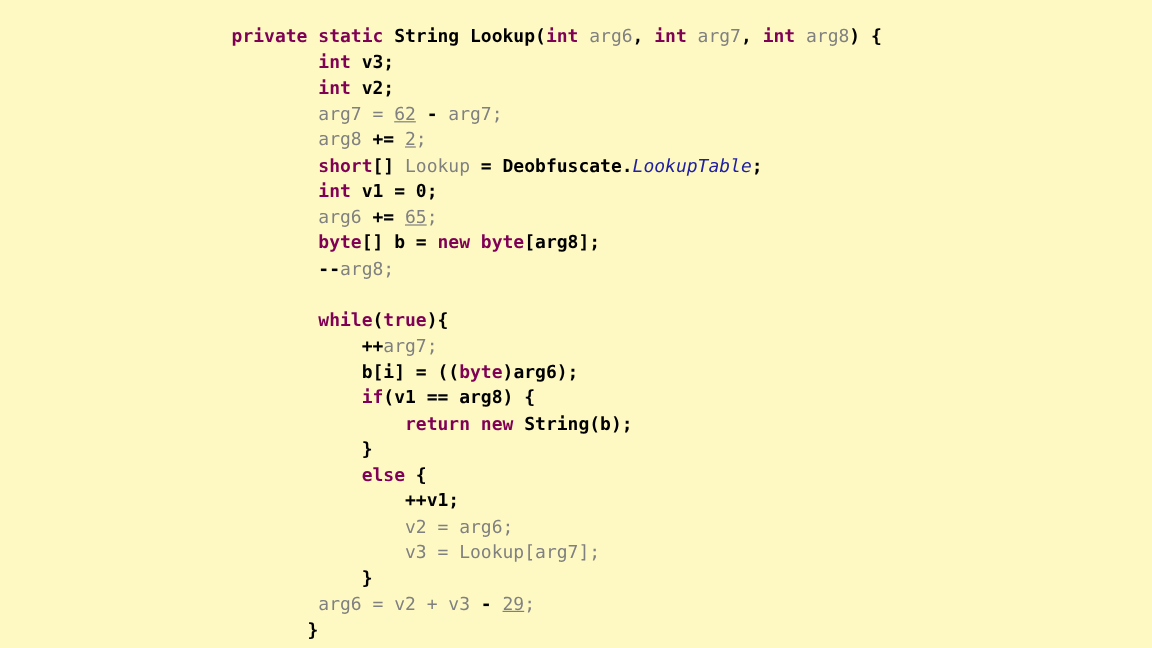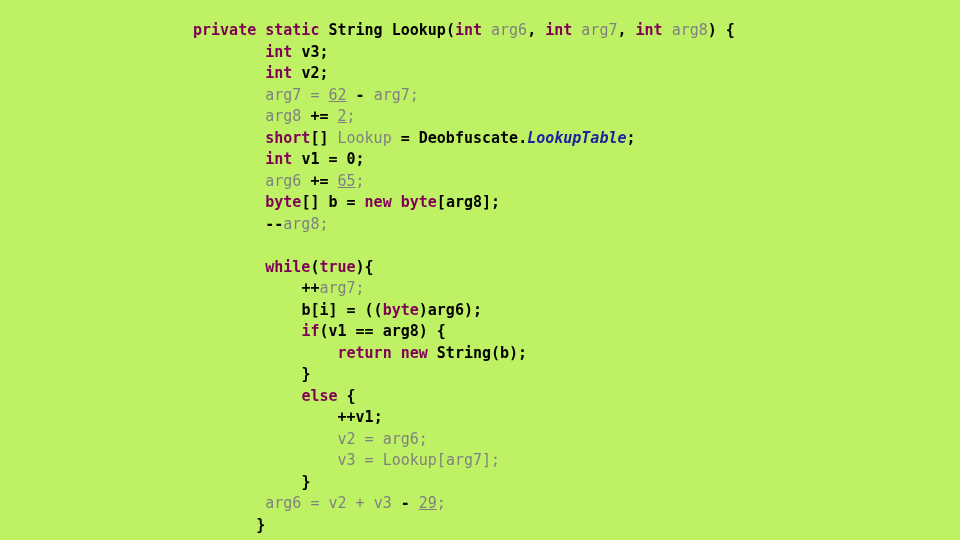--- a/index.html
+++ b/index.html
@@ -10,21 +10,21 @@
   }
   body {
     width: 960px;
     height: 540px;
     overflow: hidden;
     font-family: "DejaVu Sans Mono", "Liberation Mono", monospace;
   }
   #code-viewer {
     width: 960px;
     height: 540px;
-    background: #bef264;
+    background: #fef9c3;
     position: relative;
     box-sizing: border-box;
   }
   #code-block {
     position: absolute;
     left: 193px;
     top: 5px;
     font-size: 15px;
     line-height: 21.5px;
     letter-spacing: 0px;
@@ -38,21 +38,21 @@
   }
   .code-line.blank {
     height: 21.5px;
   }
   
   .tok { white-space: pre; }
   .tok.kw   { color: #7f0055; font-weight: bold; }
   .tok.plain{ color: #000000; font-weight: bold; }
   .tok.punc { color: #000000; font-weight: bold; }
   .tok.ident{ color: #808080; font-weight: normal; }
-  .tok.field{ color: #2020a0; font-style: italic; font-weight: bold; }
+  .tok.field{ color: #2020a0; font-style: italic; font-weight: normal; }
   .tok.num  { color: #000000; font-weight: bold; }
   .tok.numg { color: #808080; font-weight: normal; text-decoration: underline; }
 </style>
 </head>
 <body>
 
 <div id="code-viewer">
   <pre id="code-block"><div class="code-line"><span class="tok kw">private</span><span class="tok punc"> </span><span class="tok kw">static</span><span class="tok punc"> </span><span class="tok plain">String</span><span class="tok punc"> </span><span class="tok plain">Lookup</span><span class="tok punc">(</span><span class="tok kw">int</span><span class="tok punc"> </span><span class="tok ident">arg6</span><span class="tok punc">, </span><span class="tok kw">int</span><span class="tok punc"> </span><span class="tok ident">arg7</span><span class="tok punc">, </span><span class="tok kw">int</span><span class="tok punc"> </span><span class="tok ident">arg8</span><span class="tok punc">) {</span></div><div class="code-line"><span class="tok punc">        </span><span class="tok kw">int</span><span class="tok punc"> </span><span class="tok plain">v3</span><span class="tok punc">;</span></div><div class="code-line"><span class="tok punc">        </span><span class="tok kw">int</span><span class="tok punc"> </span><span class="tok plain">v2</span><span class="tok punc">;</span></div><div class="code-line"><span class="tok punc">        </span><span class="tok ident">arg7</span><span class="tok ident"> = </span><span class="tok numg">62</span><span class="tok ident"> </span><span class="tok punc">-</span><span class="tok ident"> </span><span class="tok ident">arg7</span><span class="tok ident">;</span></div><div class="code-line"><span class="tok punc">        </span><span class="tok ident">arg8</span><span class="tok ident"> </span><span class="tok punc">+=</span><span class="tok ident"> </span><span class="tok numg">2</span><span class="tok ident">;</span></div><div class="code-line"><span class="tok punc">        </span><span class="tok kw">short</span><span class="tok punc">[]</span><span class="tok punc"> </span><span class="tok ident">Lookup</span><span class="tok punc"> = </span><span class="tok plain">Deobfuscate</span><span class="tok punc">.</span><span class="tok field">LookupTable</span><span class="tok punc">;</span></div><div class="code-line"><span class="tok punc">        </span><span class="tok kw">int</span><span class="tok punc"> </span><span class="tok plain">v1</span><span class="tok punc"> = </span><span class="tok num">0</span><span class="tok punc">;</span></div><div class="code-line"><span class="tok punc">        </span><span class="tok ident">arg6</span><span class="tok ident"> </span><span class="tok punc">+=</span><span class="tok ident"> </span><span class="tok numg">65</span><span class="tok ident">;</span></div><div class="code-line"><span class="tok punc">        </span><span class="tok kw">byte</span><span class="tok punc">[]</span><span class="tok punc"> </span><span class="tok plain">b</span><span class="tok punc"> = </span><span class="tok kw">new</span><span class="tok punc"> </span><span class="tok kw">byte</span><span class="tok punc">[</span><span class="tok plain">arg8</span><span class="tok punc">];</span></div><div class="code-line"><span class="tok punc">        </span><span class="tok punc">--</span><span class="tok ident">arg8</span><span class="tok ident">;</span></div><div class="code-line blank">&nbsp;</div><div class="code-line"><span class="tok punc">        </span><span class="tok kw">while</span><span class="tok punc">(</span><span class="tok kw">true</span><span class="tok punc">){</span></div><div class="code-line"><span class="tok punc">            </span><span class="tok punc">++</span><span class="tok ident">arg7</span><span class="tok ident">;</span></div><div class="code-line"><span class="tok punc">            </span><span class="tok plain">b</span><span class="tok punc">[</span><span class="tok plain">i</span><span class="tok punc">] = ((</span><span class="tok kw">byte</span><span class="tok punc">)</span><span class="tok plain">arg6</span><span class="tok punc">);</span></div><div class="code-line"><span class="tok punc">            </span><span class="tok kw">if</span><span class="tok punc">(</span><span class="tok plain">v1</span><span class="tok punc"> == </span><span class="tok plain">arg8</span><span class="tok punc">) {</span></div><div class="code-line"><span class="tok punc">                </span><span class="tok kw">return</span><span class="tok punc"> </span><span class="tok kw">new</span><span class="tok punc"> </span><span class="tok plain">String</span><span class="tok punc">(</span><span class="tok plain">b</span><span class="tok punc">);</span></div><div class="code-line"><span class="tok punc">            </span><span class="tok punc">}</span></div><div class="code-line"><span class="tok punc">            </span><span class="tok kw">else</span><span class="tok punc"> {</span></div><div class="code-line"><span class="tok punc">                </span><span class="tok punc">++</span><span class="tok plain">v1</span><span class="tok punc">;</span></div><div class="code-line"><span class="tok punc">                </span><span class="tok ident">v2</span><span class="tok ident"> = </span><span class="tok ident">arg6</span><span class="tok ident">;</span></div><div class="code-line"><span class="tok punc">                </span><span class="tok ident">v3</span><span class="tok ident"> = </span><span class="tok ident">Lookup</span><span class="tok ident">[</span><span class="tok ident">arg7</span><span class="tok ident">];</span></div><div class="code-line"><span class="tok punc">            </span><span class="tok punc">}</span></div><div class="code-line"><span class="tok punc">        </span><span class="tok ident">arg6</span><span class="tok ident"> = </span><span class="tok ident">v2</span><span class="tok ident"> </span><span class="tok ident">+</span><span class="tok ident"> </span><span class="tok ident">v3</span><span class="tok ident"> </span><span class="tok punc">-</span><span class="tok ident"> </span><span class="tok numg">29</span><span class="tok ident">;</span></div><div class="code-line"><span class="tok punc">       </span><span class="tok punc">}</span></div></pre>
 </div>
 

